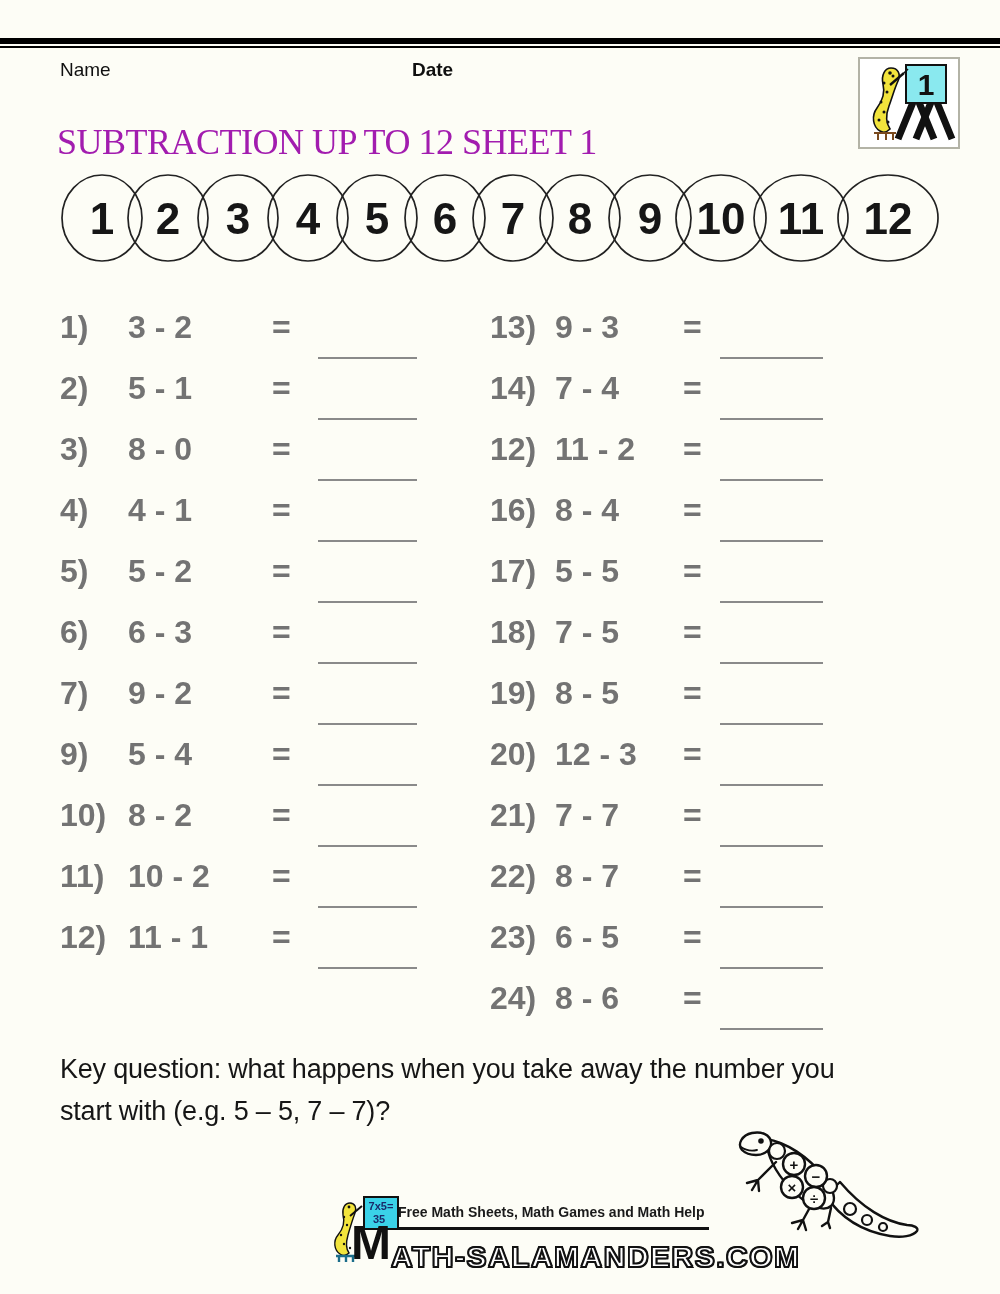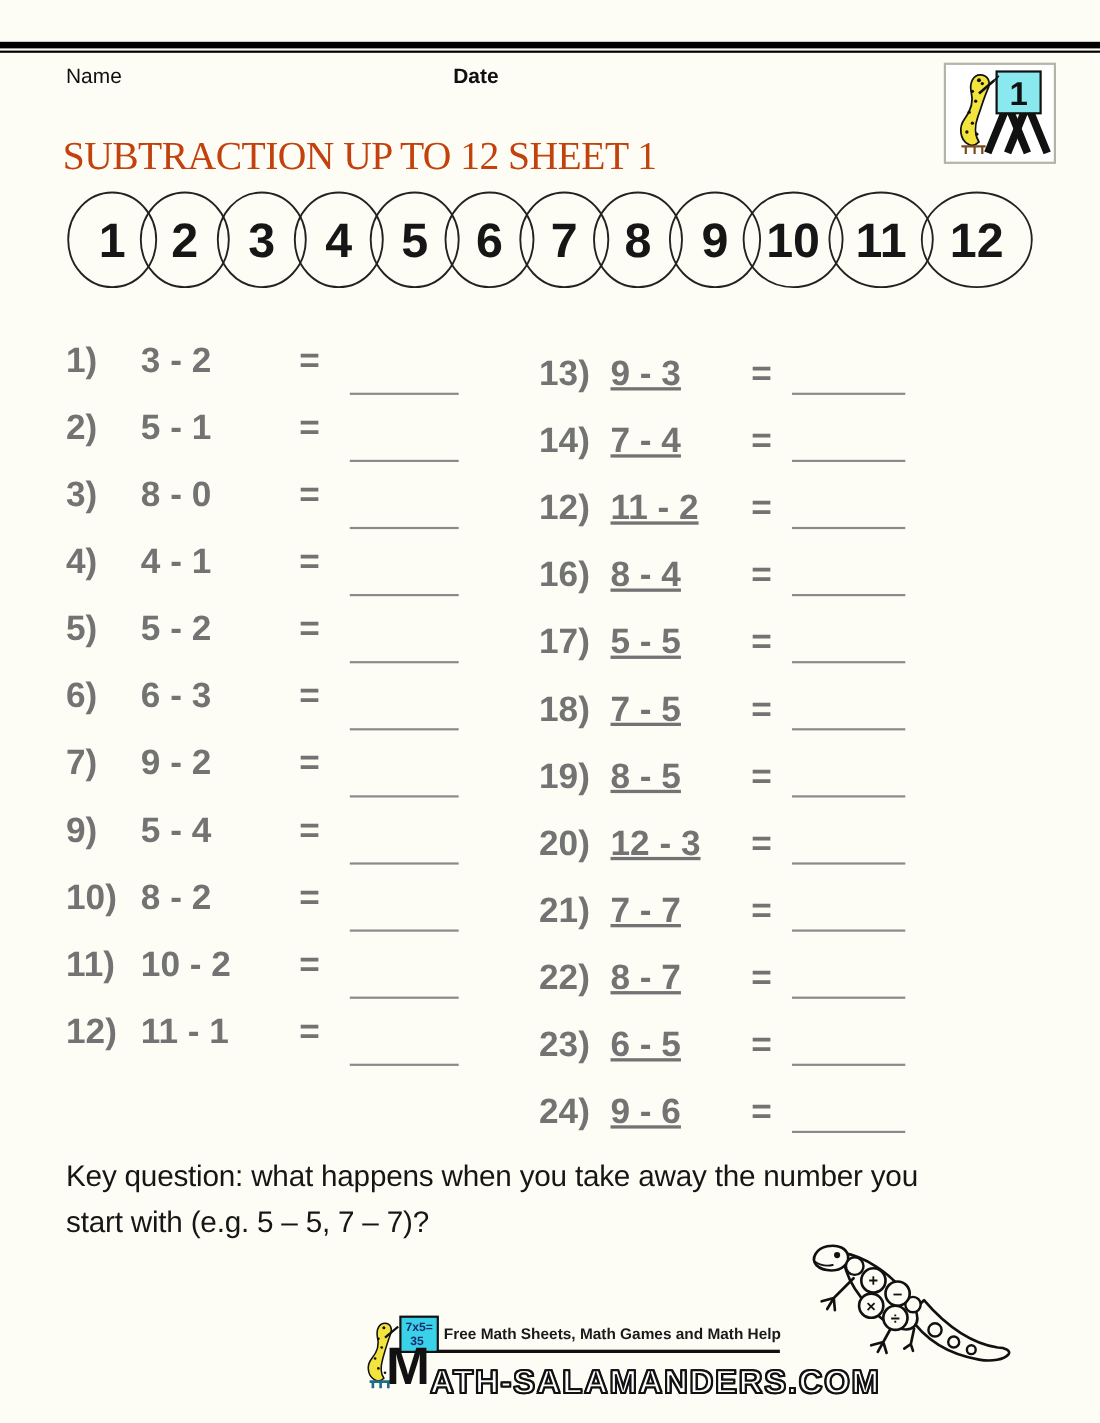--- a/index.html
+++ b/index.html
@@ -10,44 +10,44 @@
     border-top:6px solid #000;border-bottom:2px solid #000;background:#fdfdf6;}
 
   .meta-label{position:absolute;top:59px;font-size:19px;color:#101010;}
   #name-label{left:60px;}
   #date-label{left:412px;font-weight:bold;}
 
   .logo-box{position:absolute;left:858px;top:57px;width:102px;height:92px;
     border:2px solid #b3b3a6;background:#fff;box-sizing:border-box;}
 
   .sheet-title{position:absolute;left:57px;top:121px;font-family:"Liberation Serif",serif;
-    font-size:36px;color:#c2410c;letter-spacing:-0.5px;white-space:nowrap;}
+    font-size:36px;color:#a21caf;letter-spacing:-0.5px;white-space:nowrap;}
 
   .number-track{position:absolute;left:0;top:170px;}
   .number-track text{font-family:"Liberation Sans",sans-serif;font-weight:700;font-size:44px;fill:#161616;}
 
   .col{position:absolute;width:430px;}
   #col-left{left:60px;top:305px;}
   #col-right{left:490px;top:305px;}
   .p-row{position:relative;height:61px;font-size:32px;line-height:44px;color:#737373;font-weight:600;white-space:nowrap;}
   .p-num{display:inline-block;}
   #col-left .p-num{width:68px;}
-  #col-right .p-num{width:65px;margin-top:12px;}
+  #col-right .p-num{width:65px;}
   .p-expr{display:inline-block;}
   #col-left .p-expr{width:144px;}
-  #col-right .p-expr{width:128px;text-decoration:underline;}
+  #col-right .p-expr{width:128px;}
   .blank{position:absolute;top:52px;height:2px;background:#8a8a8a;}
   #col-left .blank{left:258px;width:99px;}
   #col-right .blank{left:230px;width:103px;}
 
   .key-question{position:absolute;left:60px;top:1048px;width:900px;
     font-size:27px;line-height:42px;color:#161616;letter-spacing:-0.2px;}
 
   .footer-logo{position:absolute;left:326px;top:1194px;}
-  .footer-tagline{position:absolute;left:398px;top:1204px;width:312px;text-align:right;
+  .footer-tagline{position:absolute;left:398px;top:1204px;width:312px;text-align:left;
     font-size:14px;font-weight:700;color:#1a1a1a;white-space:nowrap;}
   .footer-rule{position:absolute;left:397px;top:1227px;width:312px;height:3px;background:#111;}
   .wordmark{position:absolute;left:351px;top:1219px;display:flex;align-items:flex-start;}
   .wordmark-initial{font-size:48px;line-height:1;font-weight:700;color:#111;letter-spacing:0;}
   .wordmark-rest{margin-top:23px;font-size:30px;line-height:1;font-weight:700;color:#fff;
     -webkit-text-stroke:1.8px #111;letter-spacing:1.5px;
     text-shadow:1px 1px 0 #111,-1px 1px 0 #111,1px -1px 0 #111,-1px -1px 0 #111;}
   .mascot{position:absolute;left:730px;top:1126px;}
   svg text{font-family:"Liberation Sans",sans-serif;}
 </style>
@@ -138,21 +138,21 @@
       <div class="p-row"><span class="p-num">14)</span><span class="p-expr">7 - 4</span><span class="p-eq">=</span><span class="blank"></span></div>
       <div class="p-row"><span class="p-num">12)</span><span class="p-expr">11 - 2</span><span class="p-eq">=</span><span class="blank"></span></div>
       <div class="p-row"><span class="p-num">16)</span><span class="p-expr">8 - 4</span><span class="p-eq">=</span><span class="blank"></span></div>
       <div class="p-row"><span class="p-num">17)</span><span class="p-expr">5 - 5</span><span class="p-eq">=</span><span class="blank"></span></div>
       <div class="p-row"><span class="p-num">18)</span><span class="p-expr">7 - 5</span><span class="p-eq">=</span><span class="blank"></span></div>
       <div class="p-row"><span class="p-num">19)</span><span class="p-expr">8 - 5</span><span class="p-eq">=</span><span class="blank"></span></div>
       <div class="p-row"><span class="p-num">20)</span><span class="p-expr">12 - 3</span><span class="p-eq">=</span><span class="blank"></span></div>
       <div class="p-row"><span class="p-num">21)</span><span class="p-expr">7 - 7</span><span class="p-eq">=</span><span class="blank"></span></div>
       <div class="p-row"><span class="p-num">22)</span><span class="p-expr">8 - 7</span><span class="p-eq">=</span><span class="blank"></span></div>
       <div class="p-row"><span class="p-num">23)</span><span class="p-expr">6 - 5</span><span class="p-eq">=</span><span class="blank"></span></div>
-      <div class="p-row"><span class="p-num">24)</span><span class="p-expr">9 - 6</span><span class="p-eq">=</span><span class="blank"></span></div>
+      <div class="p-row"><span class="p-num">24)</span><span class="p-expr">8 - 6</span><span class="p-eq">=</span><span class="blank"></span></div>
     </div>
 
   <div class="key-question">
     <div>Key question: what happens when you take away the number you</div>
     <div>start with (e.g. 5 – 5, 7 – 7)?</div>
   </div>
 
   <svg class="footer-logo" width="88" height="72" viewBox="0 0 88 72">
     <g>
       <path d="M14,60 C8,56 7,47 12,41 C17,35 19,28 17,21 C16,14 19,9 24,9 C29,9 31,14 29,19 C26,27 24,34 22,41 C20,48 20,55 23,59 C20,62 17,62 14,60 Z" fill="#f2e43c" stroke="#111" stroke-width="1.4"></path>

